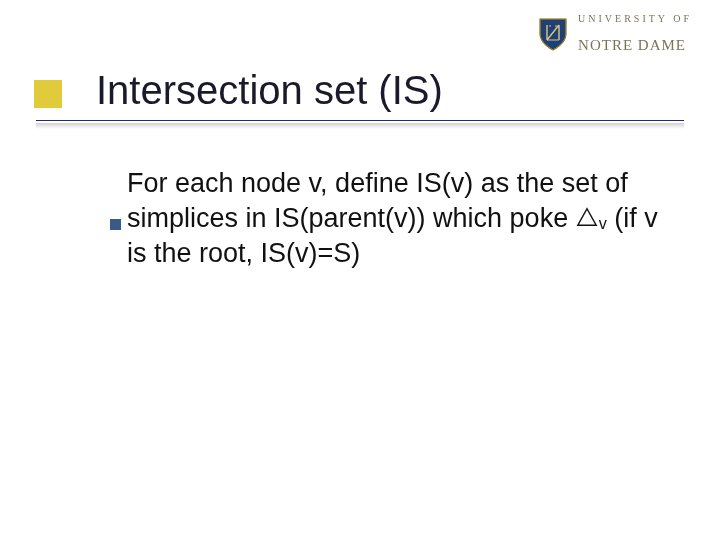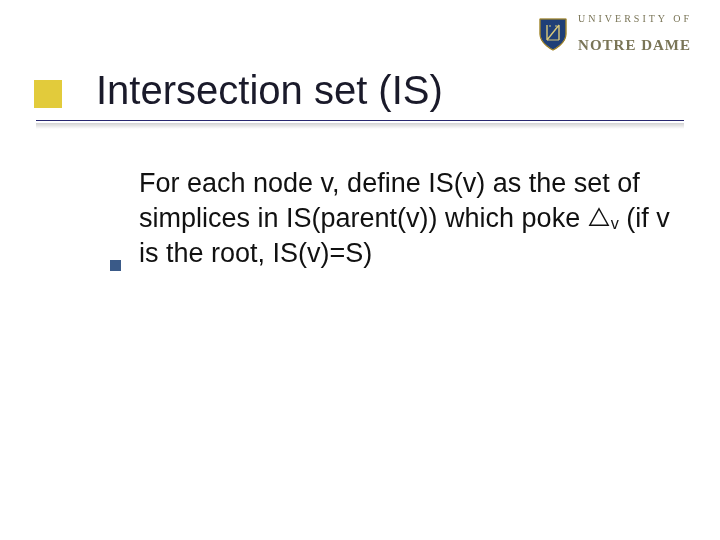--- a/index.html
+++ b/index.html
@@ -4,29 +4,29 @@
 <style>
   * { margin: 0; padding: 0; box-sizing: border-box; }
   html, body { width: 720px; height: 540px; background: #ffffff; font-family: Verdana, Geneva, sans-serif; color: #111; }
   .slide { position: relative; width: 720px; height: 452px; }
 
   
   .logo-block { position: absolute; top: 14px; right: 28px; display: flex; align-items: center; gap: 10px; }
   .shield { width: 30px; height: 36px; }
   .logo-text-wrap { display: flex; flex-direction: column; line-height: 1.0; }
   .logo-line1 { font-family: "Times New Roman", serif; font-size: 10px; letter-spacing: 3px; color: #7a7557; }
-  .logo-line2 { font-family: "Times New Roman", serif; font-weight: 700; font-size: 15px; letter-spacing: 1px; color: #7a7557; margin-top: 14px; }
+  .logo-line2 { font-family: "Times New Roman", serif; font-weight: 400; font-size: 15px; letter-spacing: 1px; color: #7a7557; margin-top: 14px; }
   .gold-box { position: absolute; left: 34px; top: 80px; width: 28px; height: 28px; background: #e0c830; opacity: 0.95; }
   .title-text { position: absolute; left: 96px; top: 68px; font-size: 40px; font-weight: 400; color: #1a1a2a; }
   .title-underline { position: absolute; left: 36px; top: 120px; width: 648px; border-top: 1px solid #282870; }
   .title-shadow { position: absolute; left: 36px; top: 123px; width: 648px; height: 6px; background: linear-gradient(to bottom, rgba(0,0,0,0.18), rgba(0,0,0,0)); }
 
   
   .body-area { position: absolute; left: 110px; top: 166px; right: 50px; }
-  .bullet-row { display: flex; align-items: flex-end; gap: 18px; }
+  .bullet-row { display: flex; align-items: center; gap: 6px; }
   .bullet-icon { flex: 0 0 auto; margin-top: 12px; width: 11px; height: 11px; background: #3a5a88; }
   .bullet-text { font-size: 27px; line-height: 1.28; color: #111; font-weight: 400; }
   .subv { font-size: 0.6em; vertical-align: -0.15em; padding-left: 1px; }
   .tri-wrap { display: inline-block; vertical-align: -0.05em; }
   .tri-svg { width: 22px; height: 22px; display: inline-block; }
 </style>
 </head>
 <body>
 
 <div class="slide">

